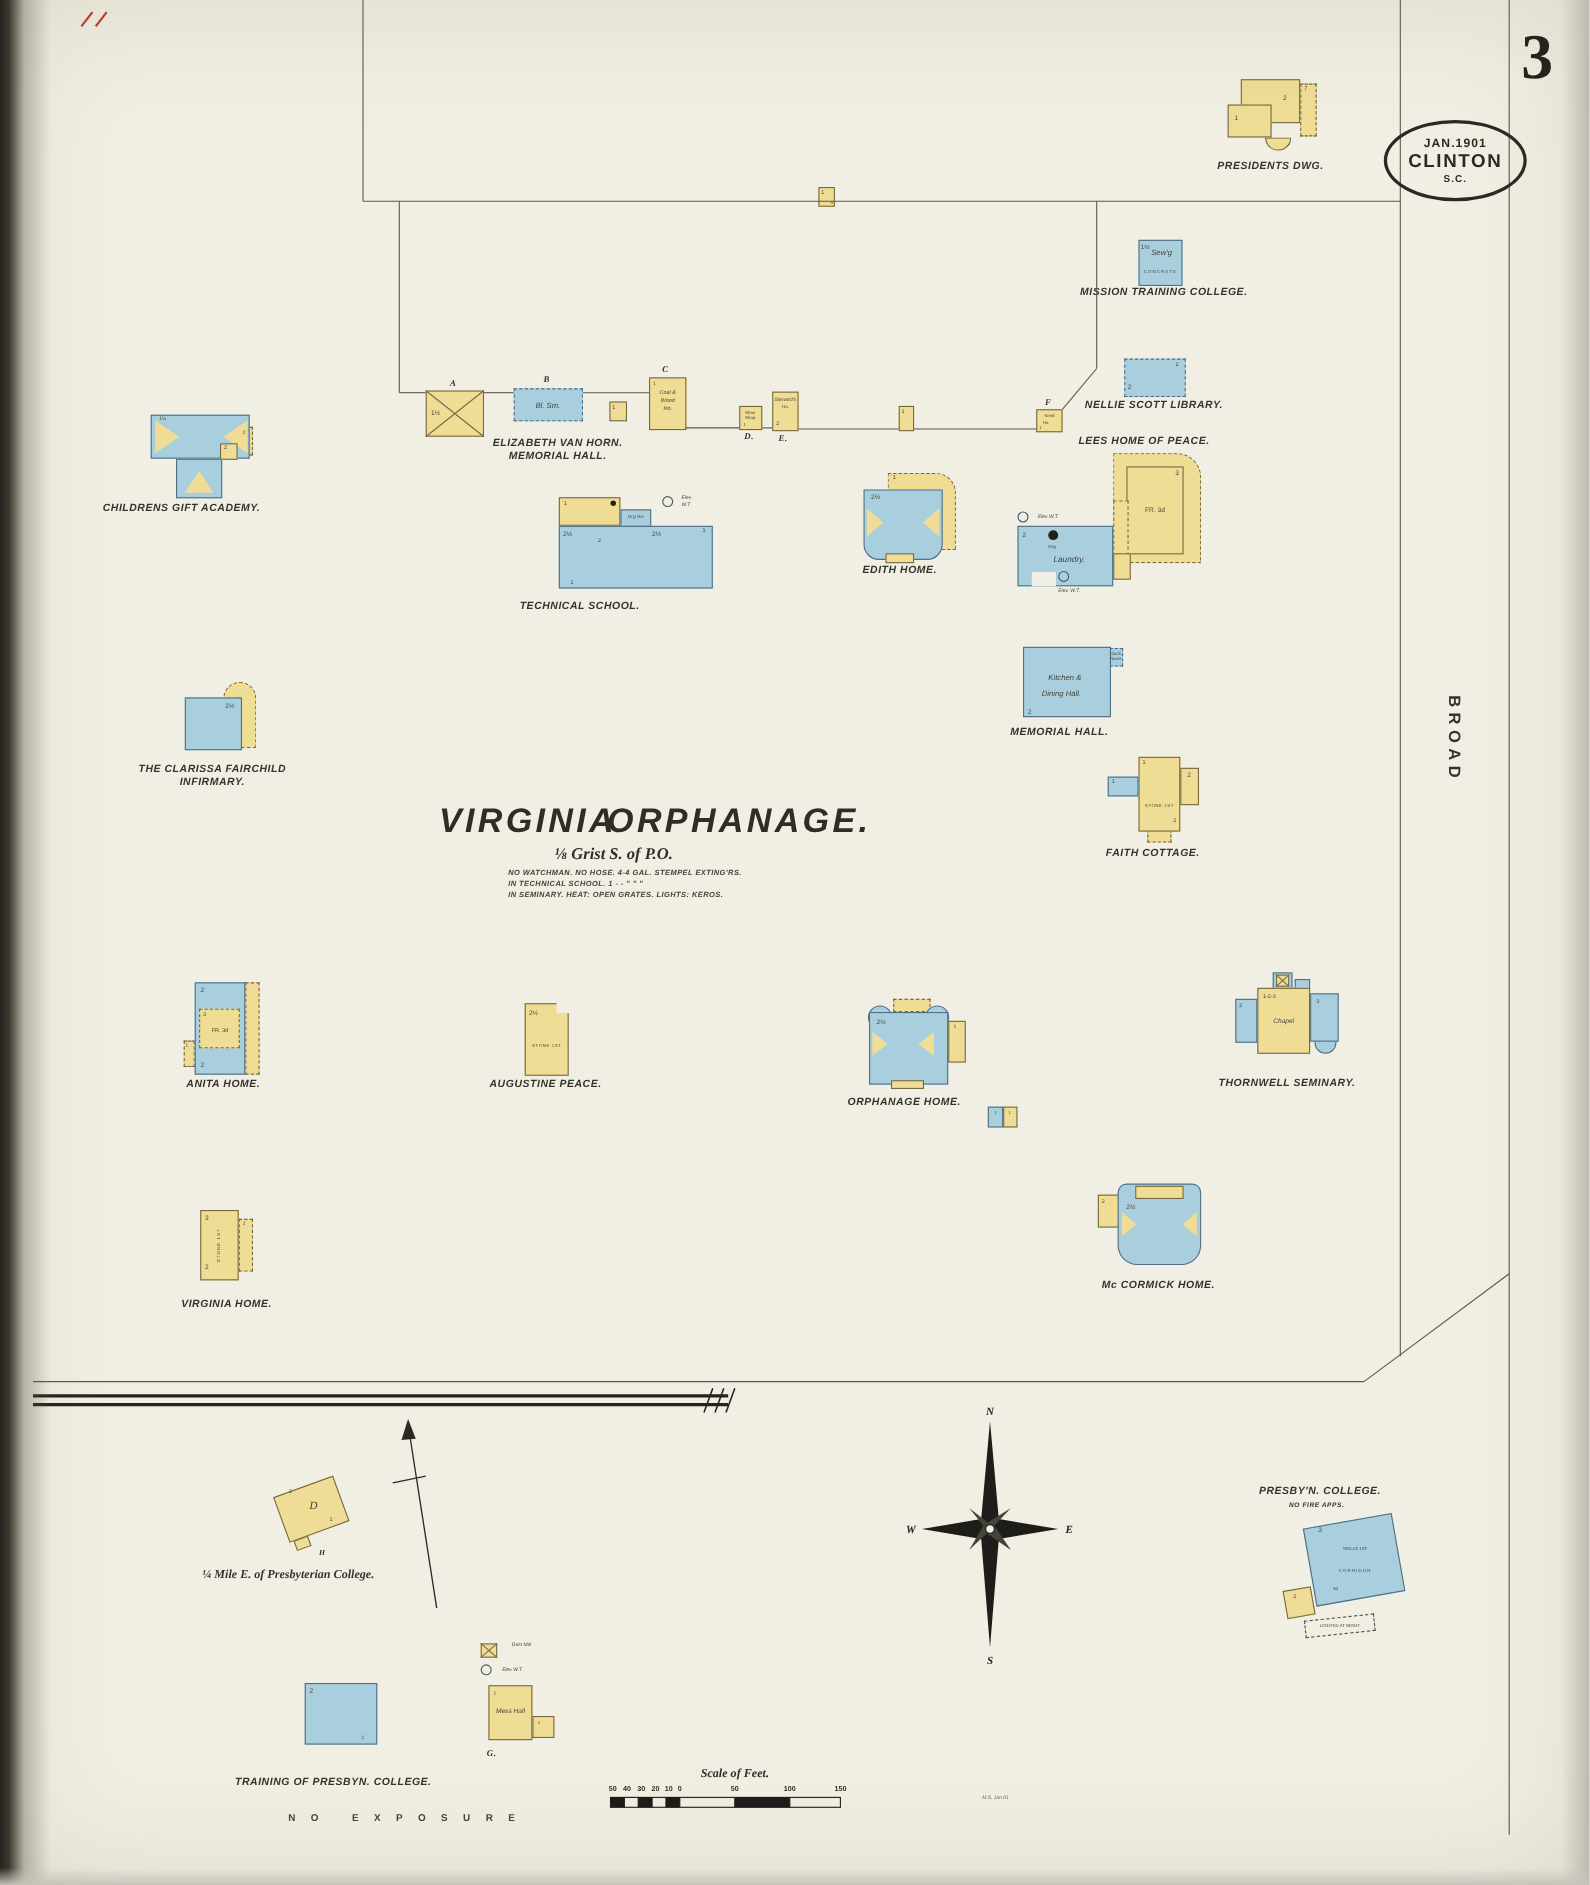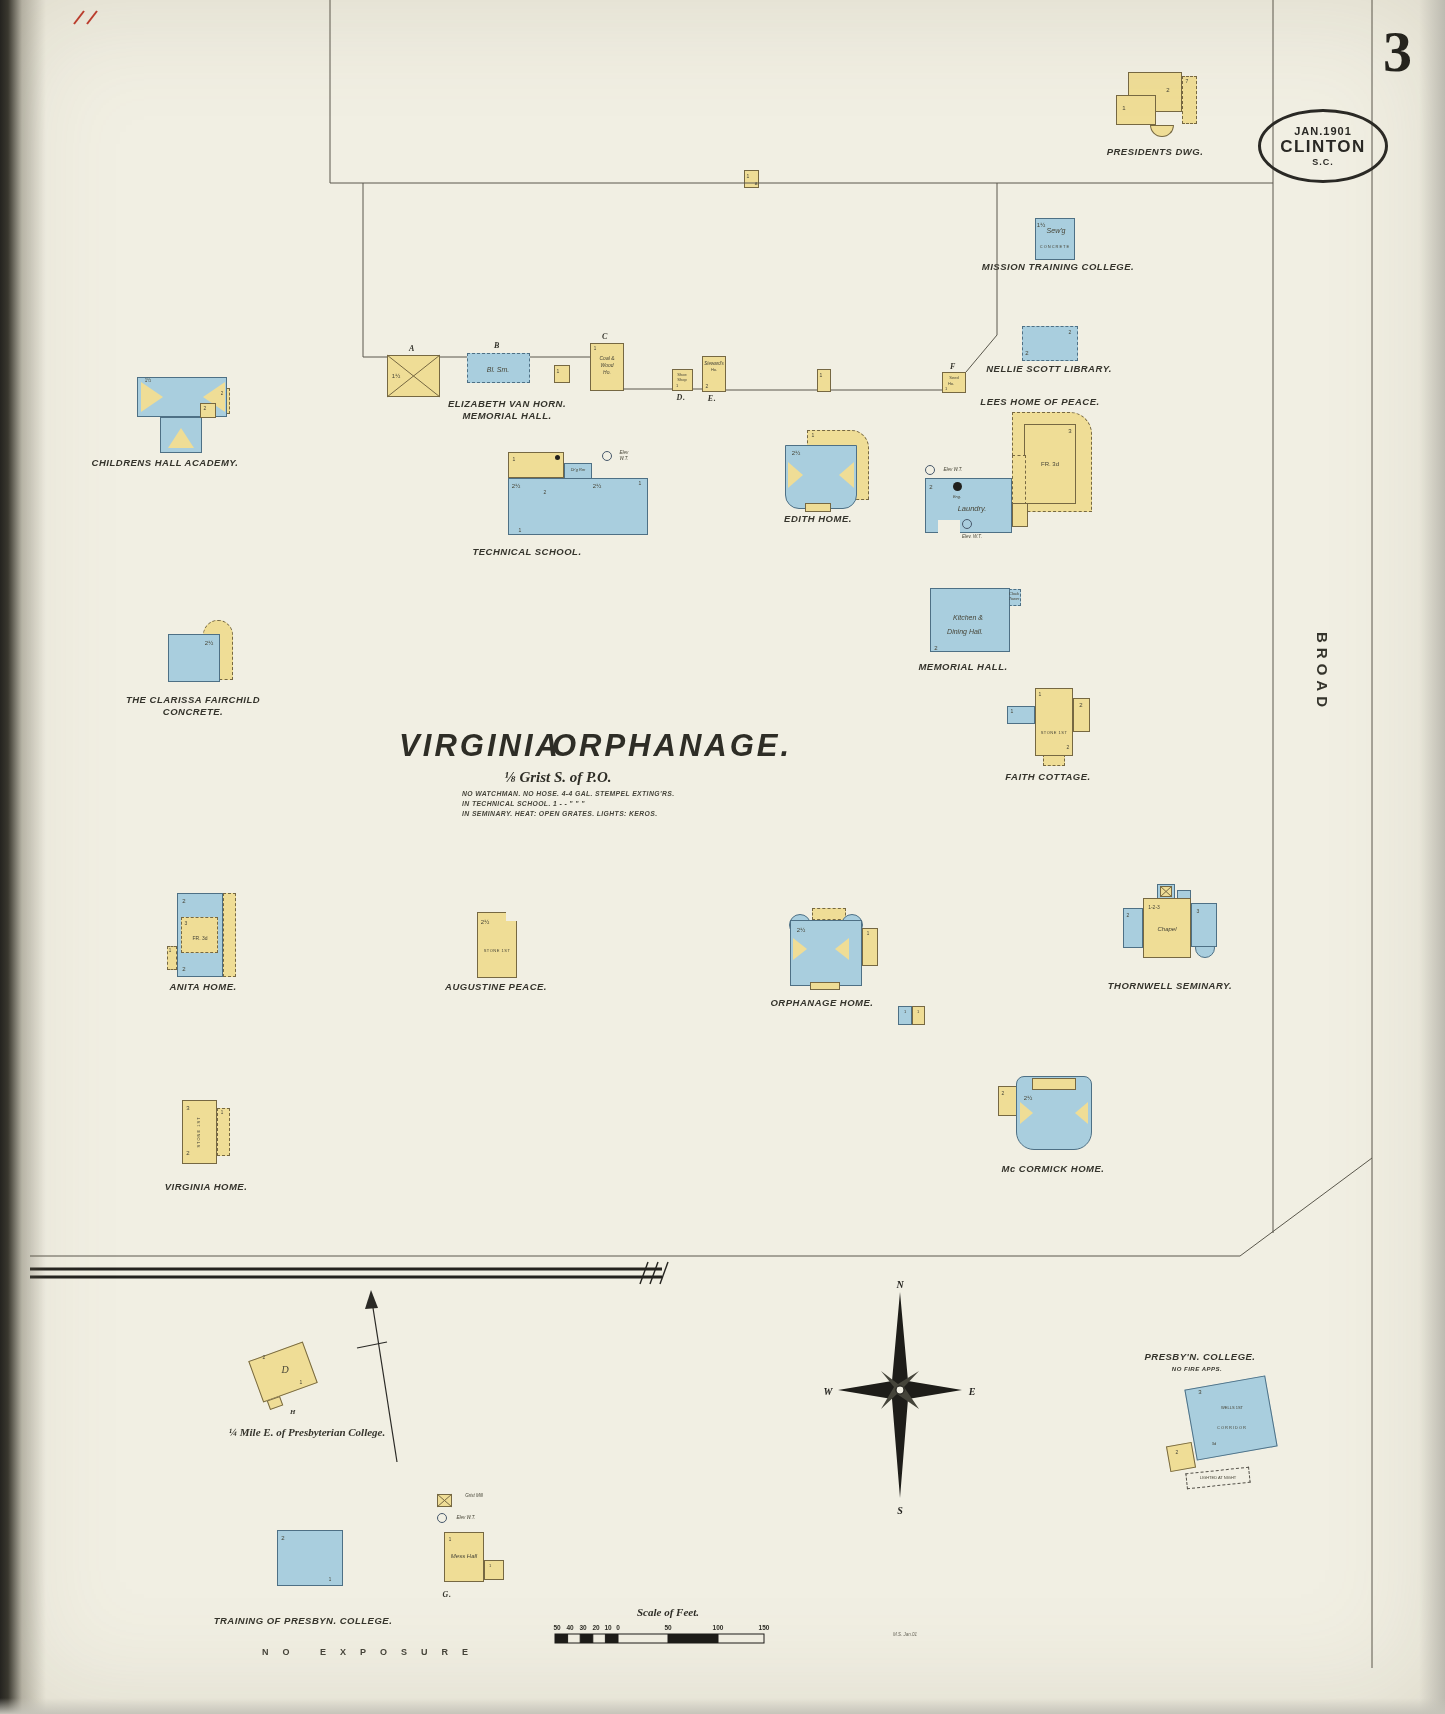--- a/index.html
+++ b/index.html
@@ -32,21 +32,21 @@
   #stamp{width:124px;height:68px;border:3px solid #2a2925;border-radius:50%;
         display:flex;flex-direction:column;align-items:center;justify-content:center;color:#2a2925;}
   #stamp .s1{font:700 11px "Liberation Sans",sans-serif;letter-spacing:1px;}
   #stamp .s2{font:700 17px "Liberation Sans",sans-serif;letter-spacing:1.5px;}
   #stamp .s3{font:700 9px "Liberation Sans",sans-serif;letter-spacing:1px;}
   .title-word{font:italic 700 31px "Liberation Sans",sans-serif;letter-spacing:3px;color:#2e2d26;}
   #subtitle{font:italic 700 15px "Liberation Serif",serif;color:#2e2d26;}
   .note-line{font:italic 700 6.8px "Liberation Sans",sans-serif;letter-spacing:.4px;color:#45443a;}
   #broad-label{font:700 15px "Liberation Sans",sans-serif;letter-spacing:5px;color:#35342c;
         transform:translate(-50%,-50%) rotate(90deg);}
-  #quarter-mile{font:italic 700 11px "Liberation Serif",serif;color:#35342c;margin-left:45px;}
+  #quarter-mile{font:italic 700 11px "Liberation Serif",serif;color:#35342c;}
   #no-exposure{font:700 9px "Liberation Sans",sans-serif;letter-spacing:14px;color:#45443a;}
   #scale-title{font:italic 700 11px "Liberation Serif",serif;color:#2e2d26;}
   .scale-num{position:absolute;transform:translate(-50%,-50%);font:700 6.5px "Liberation Sans",sans-serif;color:#2e2d26;}
   .compass-letter{font:italic 700 10px "Liberation Serif",serif;color:#23221e;}
   #surveyor{font:italic 400 4.5px "Liberation Sans",sans-serif;color:#6b685c;}
   svg{position:absolute;left:0;top:0;overflow:visible;}
 </style>
 </head>
 <body>
 
@@ -147,21 +147,21 @@
         <div class="part f-y dash" style="left: 217px; top: 388px; width: 13px; height: 26px;"></div>
         <div class="part f-b" style="left: 137px; top: 377px; width: 90px; height: 40px;"></div>
         <div class="part f-b" style="left: 160px; top: 417px; width: 42px; height: 36px;"></div>
         <div class="part" style="left: 141px; top: 382px; width: 0px; height: 0px; border-top: 15px solid transparent; border-bottom: 15px solid transparent; border-left: 22px solid rgb(239, 221, 150);"></div>
         <div class="part" style="left: 203px; top: 382px; width: 0px; height: 0px; border-top: 15px solid transparent; border-bottom: 15px solid transparent; border-right: 22px solid rgb(239, 221, 150);"></div>
         <div class="part" style="left: 168px; top: 428px; width: 0px; height: 0px; border-left: 13px solid transparent; border-right: 13px solid transparent; border-bottom: 20px solid rgb(239, 221, 150);"></div>
         <div class="part f-y" style="left: 200px; top: 403px; width: 16px; height: 15px;"></div>
         <span class="btext" style="left: 205px; top: 408px; font-size: 5px;">2</span>
         <span class="btext" style="left: 222px; top: 394px; font-size: 4.5px;">2</span>
         <span class="btext" style="left: 148px; top: 381px; font-size: 4.5px;">1½</span>
-        <div class="blabel" style="left: 165px; top: 462px;">CHILDRENS HALL ACADEMY.</div>
+        <div class="blabel" style="left: 165px; top: 462px;">CHILDRENS GIFT ACADEMY.</div>
       </div>
       <div>
         <div class="part f-y" style="left: 508px; top: 452px; width: 56px; height: 26px;"></div>
         <div class="part f-b" style="left: 564px; top: 463px; width: 28px; height: 16px;"></div>
         <div class="part f-b" style="left: 508px; top: 478px; width: 140px; height: 57px;"></div>
         <div class="part f-ink" style="border-radius: 50%; left: 554.5px; top: 454.5px; width: 5px; height: 5px;"></div>
         <div class="part f-ring" style="border-radius: 50%; left: 602px; top: 451px; width: 10px; height: 10px;"></div>
         <span class="btext" style="left: 514px; top: 459px; font-size: 5px;">1</span>
         <span class="btext" style="left: 578px; top: 470px; font-size: 4px; font-style: italic;">Dr'g Rm</span>
         <span class="btext" style="left: 516px; top: 486px; font-size: 6px;">2½</span>
@@ -217,21 +217,21 @@
         <span class="btext" style="left: 1054px; top: 733px; font-size: 4px; letter-spacing: 0.5px;">STONE 1ST</span>
         <span class="btext" style="left: 1040px; top: 694px; font-size: 5px;">1</span>
         <span class="btext" style="left: 1068px; top: 747px; font-size: 5px;">2</span>
         <div class="blabel" style="left: 1048px; top: 776px;">FAITH COTTAGE.</div>
       </div>
       <div>
         <div class="part f-y dash" style="left: 203px; top: 620px; width: 30px; height: 60px; border-radius: 15px 15px 0px 0px;"></div>
         <div class="part f-b" style="left: 168px; top: 634px; width: 52px; height: 48px;"></div>
         <span class="btext" style="left: 209px; top: 643px; font-size: 6px;">2½</span>
         <div class="blabel" style="left: 193px; top: 699px;">THE CLARISSA FAIRCHILD</div>
-        <div class="blabel" style="left: 193px; top: 711px;">CONCRETE.</div>
+        <div class="blabel" style="left: 193px; top: 711px;">INFIRMARY.</div>
       </div>
       <div>
         <div class="part f-y dash" style="left: 223px; top: 893px; width: 13px; height: 84px;"></div>
         <div class="part f-y dash" style="left: 167px; top: 946px; width: 10px; height: 24px;"></div>
         <div class="part f-b" style="left: 177px; top: 893px; width: 46px; height: 84px;"></div>
         <div class="part f-y dash" style="left: 181px; top: 917px; width: 37px; height: 36px;"></div>
         <span class="btext" style="left: 184px; top: 901px; font-size: 6px;">2</span>
         <span class="btext" style="left: 186px; top: 923px; font-size: 5px;">3</span>
         <span class="btext" style="left: 200px; top: 938px; font-size: 5px;">FR. 3d</span>
         <span class="btext" style="left: 170px; top: 951px; font-size: 4.5px;">1</span>

